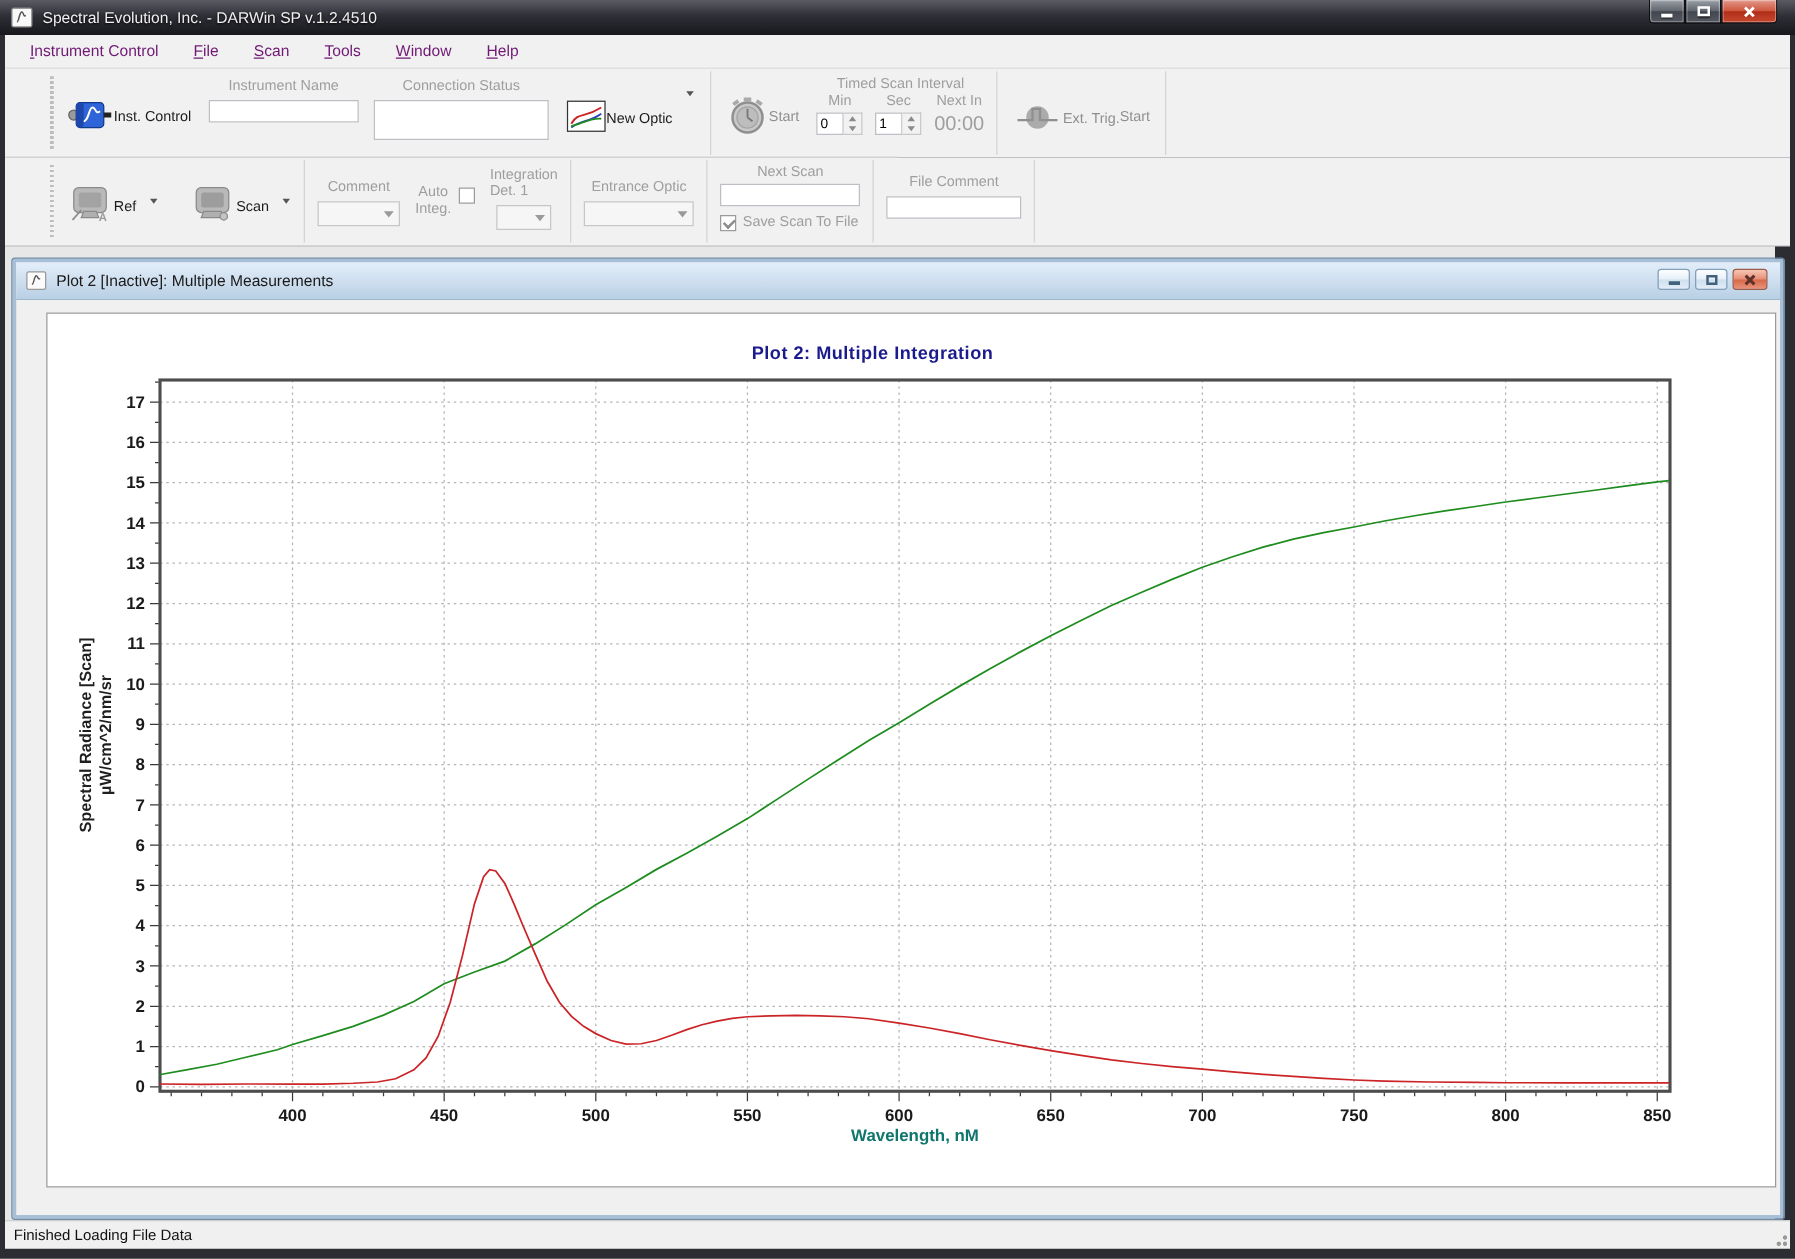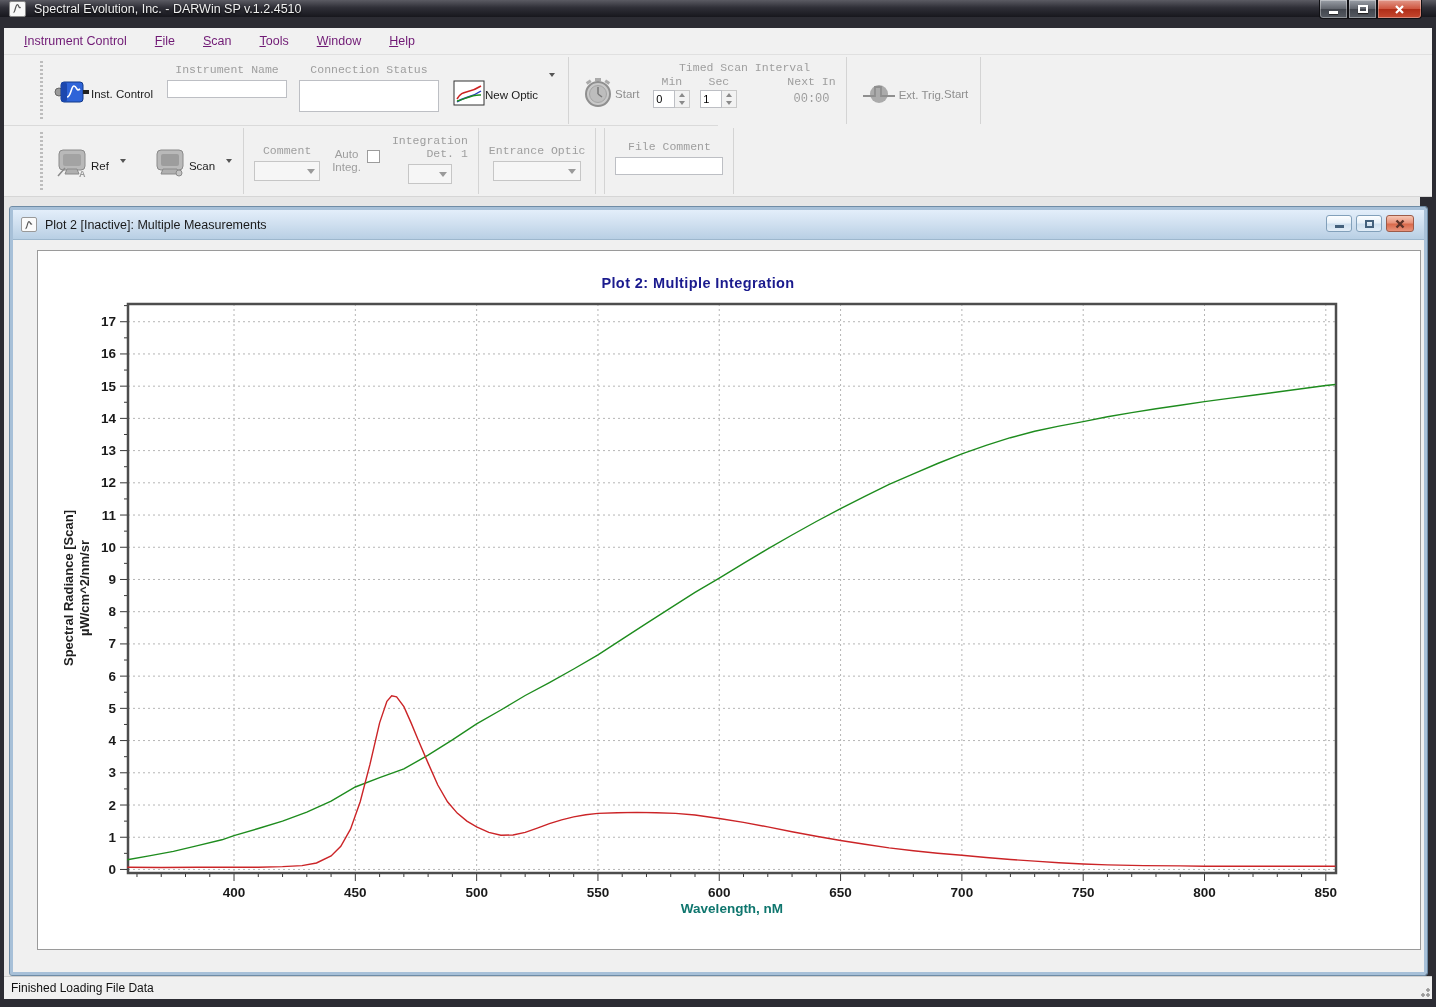--- a/index.html
+++ b/index.html
@@ -1,20 +1,20 @@
 <!DOCTYPE html>
 <html><head>
 <meta charset="utf-8">
 <style>
   * { margin:0; padding:0; box-sizing:border-box; }
   html,body { width:1436px; height:1007px; overflow:hidden; font-family:"Liberation Sans",sans-serif; }
   .win { position:absolute; inset:0; background:#2c2c33; }
 
   
-  .titlebar { position:absolute; left:0; top:0; right:0; height:17px;
+  .titlebar { position:absolute; left:0; top:0; right:0; height:28px;
     background:linear-gradient(180deg,#5b5b63 0%,#2f2f37 45%,#17171d 100%); display:flex; align-items:center; }
   .app-icon { width:17px; height:16px; margin-left:9px; background:#f8f8f8; border:1px solid #888;
     border-radius:2px; position:relative; }
   .app-icon svg { position:absolute; inset:0; }
   .titlebar .title { color:#efefef; font-size:12.5px; margin-left:8px; text-shadow:0 1px 2px #000; }
   .winbtns { position:absolute; right:14px; top:0; display:flex; }
   .wbtn { height:19px; border:1px solid #101014; border-top:none; display:flex; align-items:center; justify-content:center;
     box-shadow:inset 0 0 0 1px rgba(255,255,255,.35); }
   .wbtn.min,.wbtn.max { width:29px; background:linear-gradient(180deg,#9ba0a8 0%,#62666e 48%,#42464e 52%,#555a62 100%); }
   .wbtn.min { border-radius:0 0 0 4px; }
@@ -33,21 +33,21 @@
   .tb1 { top:55px; height:71px; }
   .tb2 { top:126px; height:71px; border-bottom:1px solid #d6d6d6; }
   .tb1-underline { position:absolute; left:4px; top:125px; width:714px; height:1px; background:#dadada; }
   .grip { width:3px; margin:6px 2px 6px 36px;
     background:repeating-linear-gradient(180deg,#bdbdbd 0 2px,transparent 2px 4px); }
   .tbsep { width:1px; background:#d4d4d4; margin:2px 4px; }
   .tbbtn { display:flex; flex-direction:row; align-items:center; justify-content:space-between; padding:4px 8px 2px; }
   .tbbtn .lbl { font-size:11.5px; color:#1c1c1c; margin-top:3px; white-space:nowrap; }
   .tbbtn .lbl.dis { color:#8f8f8f; }
   .fieldcol { display:flex; flex-direction:column; align-items:center; padding:8px 6px 0; }
-  .fieldcol .flabel { font-size:11.5px; color:#9e9e9e; margin-bottom:4px; white-space:nowrap; text-align:right; line-height:13px;font-family:Liberation Mono, monospace; }
+  .fieldcol .flabel { font-size:11.5px; color:#9e9e9e; margin-bottom:4px; white-space:nowrap; text-align:left; line-height:13px; }
   .tbinput { border:1px solid #bdbfc4; background:#fff; height:18px; font-size:11px; padding:0 3px; font-family:inherit; }
   .combo { border:1px solid #c6c6c6; background:#f6f6f6; height:20px; display:flex; align-items:center; justify-content:flex-end; padding:0 4px; }
   .arrow-down { width:0; height:0; border-left:4px solid transparent; border-right:4px solid transparent; border-top:5px solid #9a9a9a; }
   .arrow-down.sm { border-left-width:3px; border-right-width:3px; border-top-width:4px; border-top-color:#555; }
   .spinwrap { display:flex; align-items:stretch; }
   .spinval { width:22px; height:18px; border:1px solid #bdbfc4; background:#fff; font-size:11px; padding:0 2px; font-family:inherit; }
   .spinbtns { width:15px; border:1px solid #c9c9c9; border-left:none; background:#f2f2f2; display:flex; flex-direction:column; }
   .spinbtns>div { flex:1; display:flex; align-items:center; justify-content:center; }
   .tri-up { width:0; height:0; border-left:3px solid transparent; border-right:3px solid transparent; border-bottom:4px solid #8a8a8a; }
   .tri-dn { width:0; height:0; border-left:3px solid transparent; border-right:3px solid transparent; border-top:4px solid #8a8a8a; }
@@ -204,23 +204,23 @@
             <div class="spinbtns">
               <div>
                   <div class="tri-up"></div>
                 </div>
               <div>
                   <div class="tri-dn"></div>
                 </div>
             </div>
           </div>
         </div>
-        <div style="display:flex; flex-direction:column; align-items:center;margin-left:40px;">
+        <div style="display:flex; flex-direction:column; align-items:center;">
           <div class="flabel" style="margin-bottom:5px;">Next In</div>
-          <div class="flabel" style="font-size:12px;">00:00</div>
+          <div class="flabel" style="font-size:16px;">00:00</div>
         </div>
       </div>
     </div>
 
     <div class="tbsep"></div>
 
     <div class="tbbtn" style="padding-top:8px;">
       <svg width="40" height="24" viewBox="0 0 40 24">
         <circle cx="20" cy="12" r="9" fill="#ababab"></circle>
         <path d="M4 14 L16 14 L16 5 L22 5 L22 14 L36 14" fill="none" stroke="#8f8f8f" stroke-width="1.8"></path>
@@ -294,20 +294,28 @@
 
     <div class="fieldcol" style="padding-top:18px;">
       <div class="flabel">Entrance Optic</div>
       <div class="combo" style="width:88px;">
           <div class="arrow-down"></div>
         </div>
     </div>
 
     <div class="tbsep"></div>
 
+    <div class="fieldcol" style="padding-top:6px;">
+      <div class="flabel" style="margin-bottom:2px;">Next Scan</div>
+      <input class="tbinput" style="width: 112px;" value="">
+      <div style="display:flex; align-items:center; gap:5px; margin-top:7px; align-self:flex-start;">
+        <div class="checkbox checked"></div>
+        <div class="flabel" style="margin-bottom:0;">Save Scan To File</div>
+      </div>
+    </div>
 
     <div class="tbsep"></div>
 
     <div class="fieldcol" style="padding-top:14px;">
       <div class="flabel">File Comment</div>
       <input class="tbinput" style="width: 108px;" value="">
     </div>
 
     <div class="tbsep"></div>
   </div>

